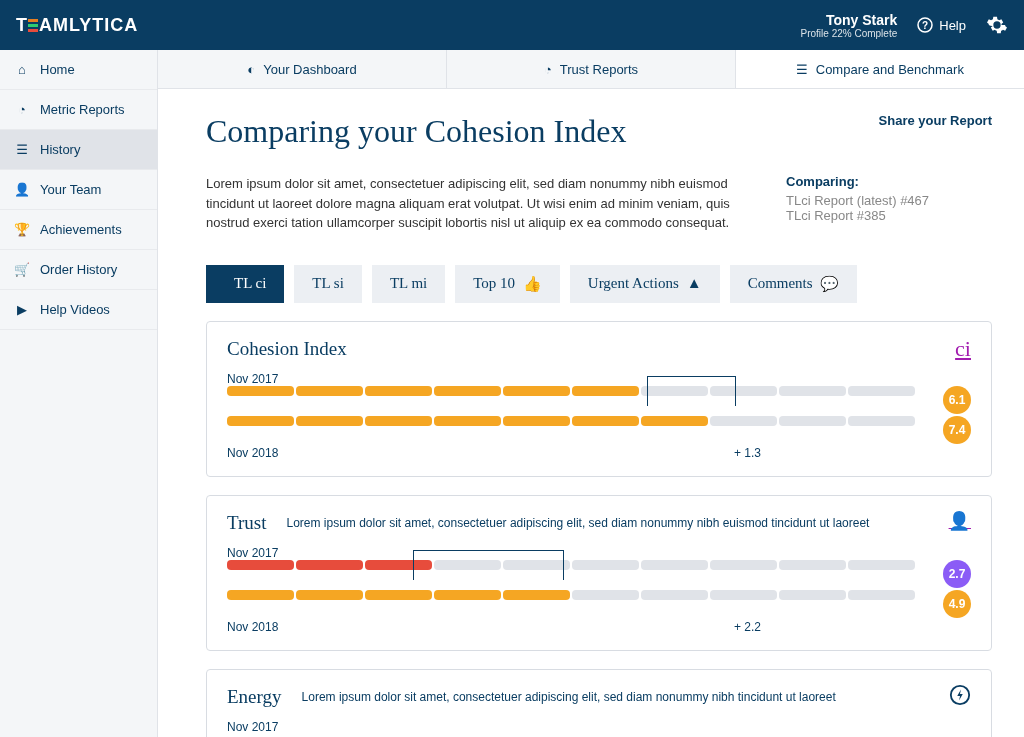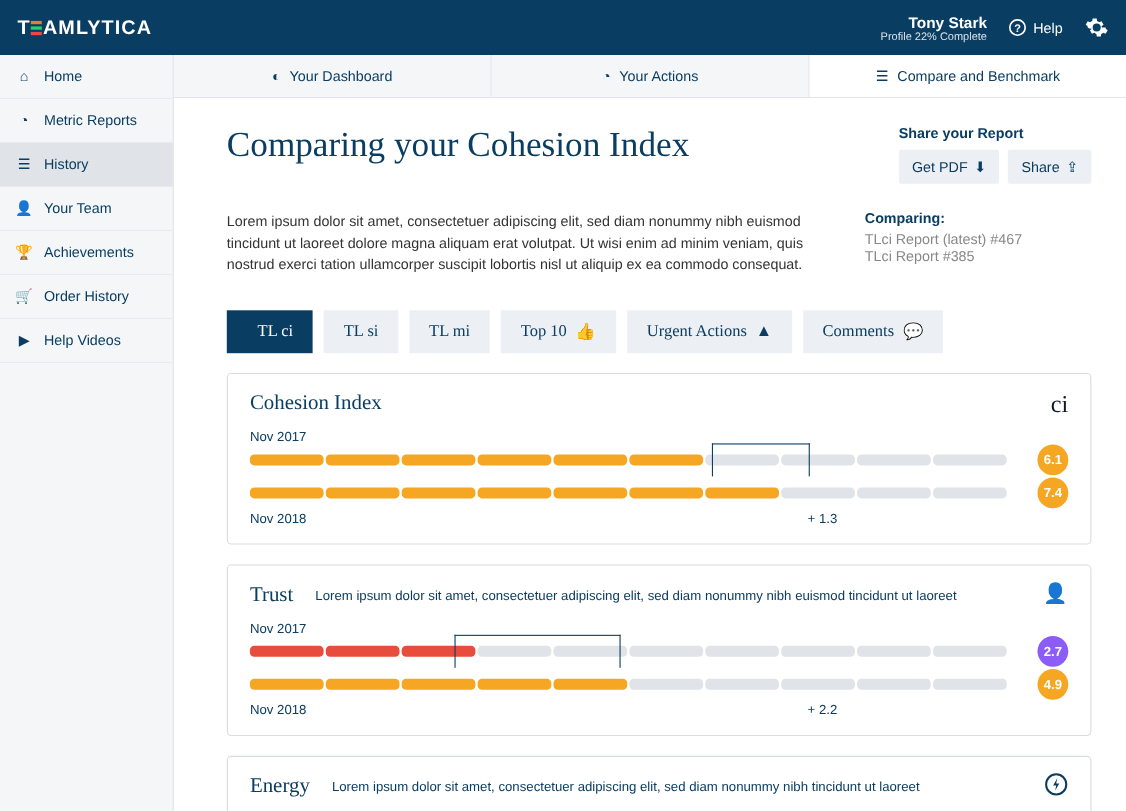--- a/index.html
+++ b/index.html
@@ -55,23 +55,23 @@
 
 .sub-tabs { display: flex; gap: 10px; margin-bottom: 18px; }
 .sub-tab { background: #eceff3; padding: 10px 18px; font-family: Georgia, serif; font-size: 15px; color: #0a3d62; cursor: pointer; display: flex; align-items: center; gap: 8px; }
 .sub-tab.active { background: #0a3d62; color: #fff; padding-left: 28px; }
 
 
 .metric-card { border: 1px solid #d8dce2; border-radius: 4px; padding: 16px 20px; margin-bottom: 18px; position: relative; }
 .metric-head { display: flex; align-items: center; gap: 20px; margin-bottom: 12px; }
 .metric-title { font-family: Georgia, serif; font-size: 19px; color: #0a3d62; }
 .metric-desc { font-size: 12px; color: #0a3d62; flex: 1; }
-.metric-tag { position: absolute; right: 20px; top: 14px; font-family: Georgia, serif; font-size: 22px; color: #0f172a; }
+.metric-tag { position: absolute; right: 20px; top: 14px; font-family: Georgia, serif; font-size: 22px; color: #a21caf; text-decoration: underline; }
 .metric-tag.small { font-size: 18px; }
-.metric-row { display: flex; align-items: center; gap: 28px; margin-bottom: 2px; }
+.metric-row { display: flex; gap: 28px; margin-bottom: 2px; }
 .metric-date { font-size: 12px; color: #0a3d62; width: 60px; }
 .metric-bars { flex: 1; display: flex; gap: 2px; height: 10px; position: relative; }
 .seg { flex: 1; background: #e0e3e8; border-radius: 4px; }
 .seg.orange { background: #f5a623; }
 .seg.red { background: #e74c3c; }
 .score-badge { width: 28px; height: 28px; border-radius: 50%; color: #fff; font-size: 12px; font-weight: 600; display: flex; align-items: center; justify-content: center; }
 .score-badge.orange { background: #f5a623; }
 .score-badge.red { background: #8b5cf6; }
 .metric-labels { display: flex; font-size: 12px; color: #0a3d62; margin-top: 2px; }
 .metric-labels .date2 { width: 72px; }
@@ -144,43 +144,33 @@
   </div>
 
   <div class="main">
     <div class="top-tabs">
       <div class="top-tab">
         <span>◐</span>
         <span>Your Dashboard</span>
       </div>
       <div class="top-tab">
         <span>◔</span>
-        <span>Your Actions</span>
+        <span>Trust Reports</span>
       </div>
       <div class="top-tab last active">
         <span>☰</span>
         <span>Compare and Benchmark</span>
       </div>
     </div>
 
     <div class="content">
       <div class="header-row">
         <h1 class="page-title">Comparing your Cohesion Index</h1>
         <div class="share-block">
           <div class="share-label">Share your Report</div>
-          <div class="share-btns">
-            <button class="share-btn">
-              <span>Get PDF</span>
-              <span>⬇</span>
-            </button>
-            <button class="share-btn">
-              <span>Share</span>
-              <span>⇪</span>
-            </button>
-          </div>
         </div>
       </div>
 
       <div class="desc-row">
         <p class="desc-text">Lorem ipsum dolor sit amet, consectetuer adipiscing elit, sed diam nonummy nibh euismod tincidunt ut laoreet dolore magna aliquam erat volutpat. Ut wisi enim ad minim veniam, quis nostrud exerci tation ullamcorper suscipit lobortis nisl ut aliquip ex ea commodo consequat.</p>
         <div class="comparing-block">
           <div class="comparing-title">Comparing:</div>
           <div>TLci Report (latest) #467</div>
           <div>TLci Report #385</div>
         </div>

